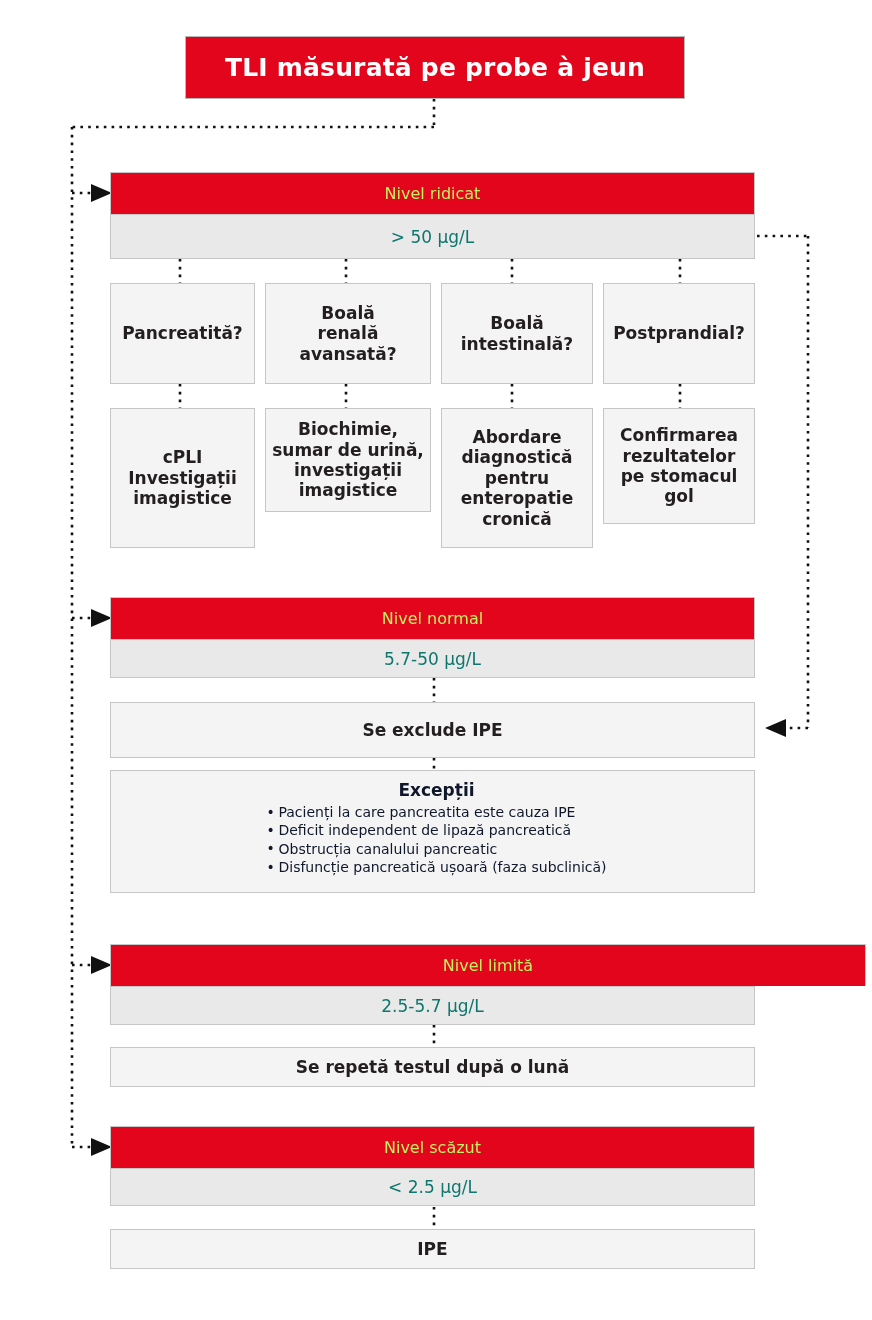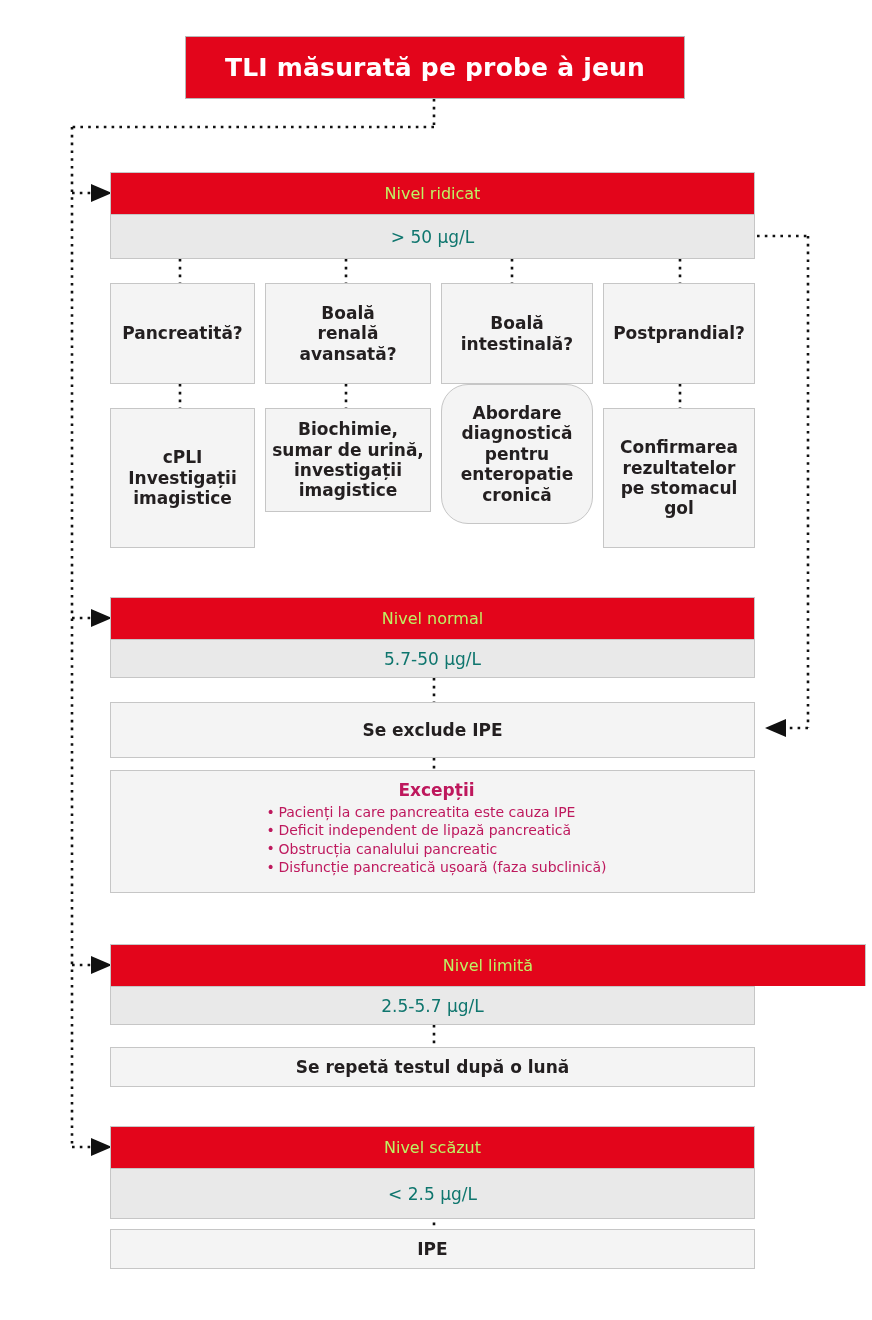--- a/index.html
+++ b/index.html
@@ -111,21 +111,21 @@
   
   .exceptions {
     background: #f4f4f4;
     border: 1px solid #c6c6c6;
     box-sizing: border-box;
     display: flex;
     flex-direction: column;
     align-items: center;
     justify-content: flex-start;
     padding-top: 9px;
-    color: #be185d;
+    color: #0f172a;
     padding-left: 8px;
   }
   .exceptions-title {
     font-size: 17px;
     font-weight: bold;
     margin-bottom: 3px;
   }
   .exceptions-list {
     list-style: none;
     margin: 0;
@@ -219,26 +219,26 @@
 intestinală?</div>
   <div class="node box box-question" style="left:603px; top:283px; width:152px; height:101px;">Postprandial?</div>
 
   <div class="node box box-action" style="left:110px; top:408px; width:145px; height:140px; white-space:pre-line;">cPLI
 Investigații
 imagistice</div>
   <div class="node box box-action" style="left:265px; top:408px; width:166px; height:104px; white-space:pre-line;">Biochimie,
 sumar de urină,
 investigații
 imagistice</div>
-  <div class="node box box-action" style="left:441px; top:384px; width:152px; height:140px; white-space:pre-line;border-radius:27px;">Abordare
+  <div class="node box box-action" style="left:441px; top:408px; width:152px; height:140px; white-space:pre-line;">Abordare
 diagnostică
 pentru
 enteropatie
 cronică</div>
-  <div class="node box box-action" style="left:603px; top:408px; width:152px; height:140px; white-space:pre-line;">Confirmarea
+  <div class="node box box-action" style="left:603px; top:408px; width:152px; height:116px; white-space:pre-line;">Confirmarea
 rezultatelor
 pe stomacul
 gol</div>
 
   <div class="node level-header" style="left:110px; top:597px; width:645px; height:42px;">Nivel normal</div>
   <div class="node level-value" style="left:110px; top:639px; width:645px; height:39px;">5.7-50 μg/L</div>
 
   <div class="node box box-wide" style="left:110px; top:702px; width:645px; height:56px;">Se exclude IPE</div>
 
   <div class="node exceptions" style="left:110px; top:770px; width:645px; height:123px;">
@@ -249,16 +249,16 @@
       <li>Obstrucția canalului pancreatic</li>
       <li>Disfuncție pancreatică ușoară (faza subclinică)</li>
     </ul>
   </div>
 
   <div class="node level-header" style="left:110px; top:944px; width:756px; height:42px;">Nivel limită</div>
   <div class="node level-value" style="left:110px; top:986px; width:645px; height:39px;">2.5-5.7 μg/L</div>
   <div class="node box box-wide" style="left:110px; top:1047px; width:645px; height:40px;">Se repetă testul după o lună</div>
 
   <div class="node level-header" style="left:110px; top:1126px; width:645px; height:42px;">Nivel scăzut</div>
-  <div class="node level-value" style="left:110px; top:1168px; width:645px; height:51px;">&lt; 2.5 μg/L</div>
+  <div class="node level-value" style="left:110px; top:1168px; width:645px; height:38px;">&lt; 2.5 μg/L</div>
   <div class="node box box-wide" style="left:110px; top:1229px; width:645px; height:40px;">IPE</div>
 
 </div>
 
 </body></html>

